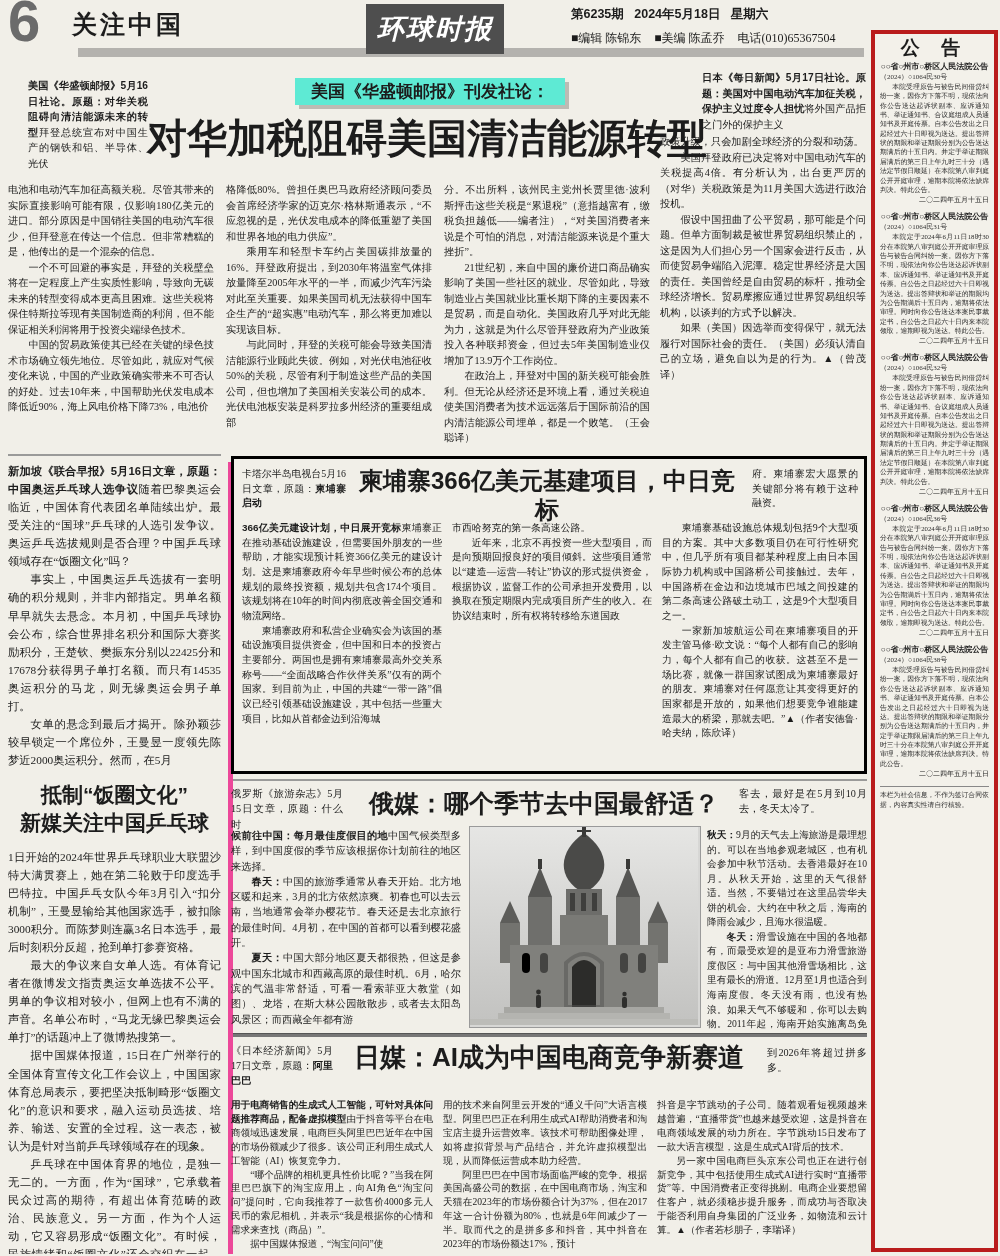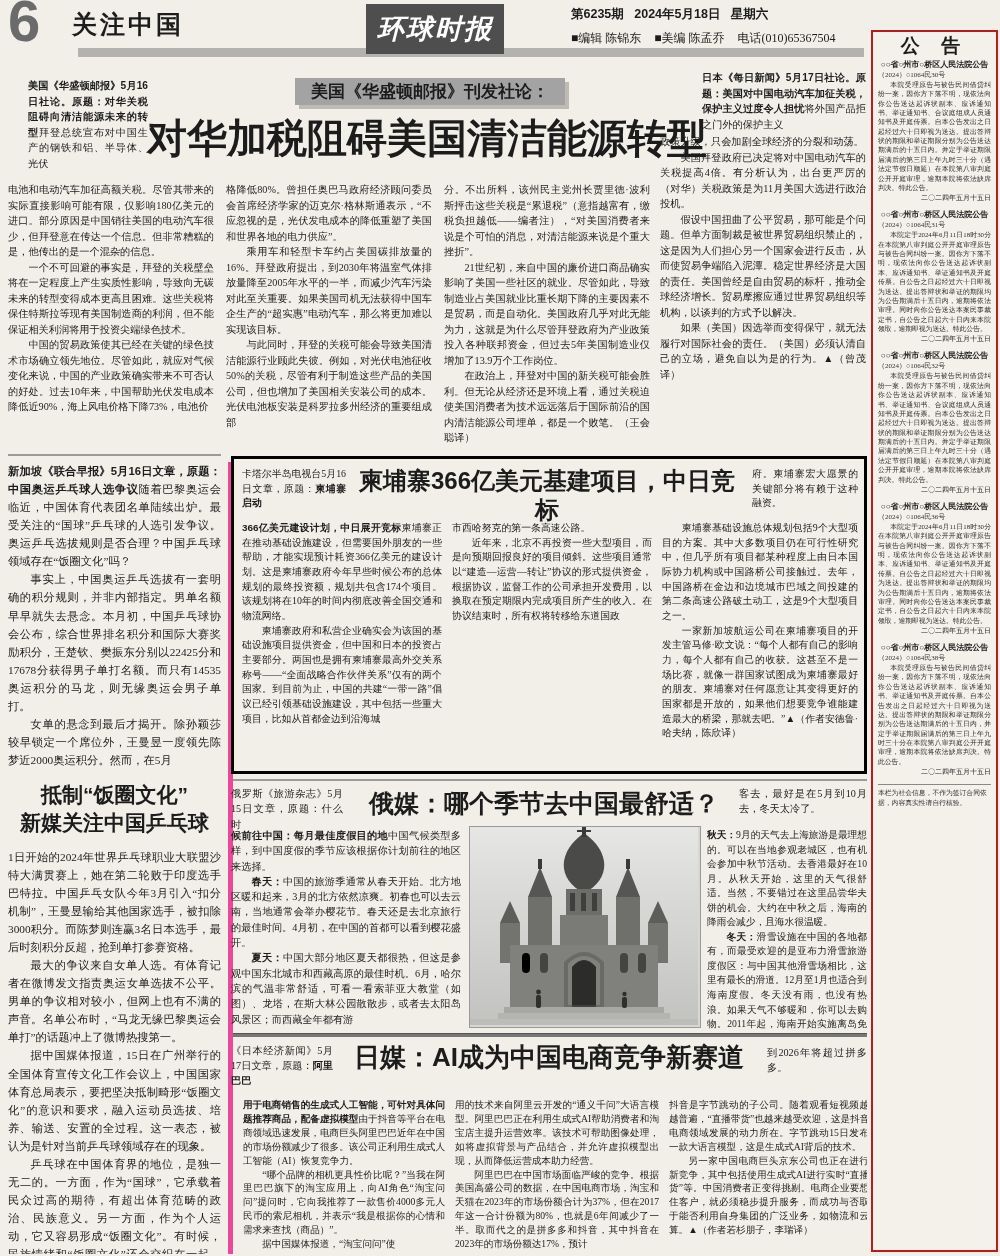--- a/index.html
+++ b/index.html
@@ -19,21 +19,21 @@
             display:flex;align-items:center;justify-content:center;
             font:italic 900 27px "Liberation Sans","DejaVu Sans",sans-serif;letter-spacing:2px;}
   .issue{position:absolute;left:563px;top:4px;font:700 12.5px/1.4 "Liberation Sans","DejaVu Sans",sans-serif;}
   .editors{position:absolute;left:563px;top:28px;font:12px/1.4 "Liberation Serif",serif;}
   .editors span{margin-right:10px;}
 
   
   .ta{position:absolute;left:8px;top:64px;width:858px;height:390px;font-size:10.2px;line-height:1.52;}
   .ta-introL{position:absolute;left:20px;top:14px;width:120px;height:104px;overflow:hidden;}
   .ta-kicker{position:absolute;left:146px;top:14px;width:552px;text-align:center;}
-  .ta-kicker b{font:700 17px "Liberation Sans","DejaVu Sans",sans-serif;background:#a3a3a3;
+  .ta-kicker b{font:700 17px "Liberation Sans","DejaVu Sans",sans-serif;background:#5eead4;
                box-shadow:4px 4px 0 #bdbbb4;padding:2px 16px;display:inline-block;}
   .ta-headline{position:absolute;left:138px;top:46px;width:562px;text-align:center;
                font:900 40px/1.4 "Liberation Sans","DejaVu Sans",sans-serif;letter-spacing:0;}
   .ta-col{position:absolute;top:118px;bottom:2px;width:206px;overflow:hidden;}
   .c1{left:0;}.c2{left:218px;}.c3{left:436px;}
   .c4{left:652px;top:6px;}
   .ta-introR{margin-left:42px;margin-bottom:2px;}
   .lead-b{font-weight:700;font-family:"Liberation Sans","DejaVu Sans",sans-serif;}
 
   .rule{position:absolute;background:#9a9a99;}
@@ -62,25 +62,25 @@
   .tr-colL{position:absolute;left:0;top:42px;width:230px;bottom:0;overflow:hidden;}
   .tr-photo{position:absolute;left:238px;top:40px;width:230px;height:200px;border:1px solid #9a9a9a;background:#d7d7d5;}
   .tr-colR{position:absolute;right:0;top:42px;width:160px;bottom:0;overflow:hidden;font-size:9.7px;}
 
   
   .ai{position:absolute;left:231px;top:1042px;width:636px;bottom:0;overflow:hidden;font-size:9.6px;line-height:1.45;}
   .ai-intro{position:absolute;left:0;top:2px;width:102px;font-size:10.2px;}
   .ai-headline{position:absolute;left:106px;top:0;width:424px;text-align:center;
                font:900 26px/1.2 "Liberation Sans","DejaVu Sans",sans-serif;}
   .ai-snippet{position:absolute;right:0;top:4px;width:100px;font-size:10.2px;}
-  .ai-col{position:absolute;top:56px;bottom:0;overflow:hidden;margin-left:12px;}
+  .ai-col{position:absolute;top:56px;bottom:0;overflow:hidden;}
   .a1{left:0;width:202px;}.a2{left:212px;width:204px;}.a3{left:426px;width:210px;}
 
   
-  .sidebar{position:absolute;left:871px;top:30px;width:127px;height:1222px;border:2px solid #b91c1c;
+  .sidebar{position:absolute;left:871px;top:30px;width:127px;height:1222px;border:4px solid #b91c1c;
            box-sizing:border-box;background:#f3f1ea;padding:3px 5px;overflow:hidden;}
   .sb-title{text-align:center;font:900 19px/1.2 "Liberation Sans","DejaVu Sans",sans-serif;letter-spacing:8px;margin-bottom:2px;}
   .notice{margin-bottom:7px;}
   .n-hd{font:700 8px/1.25 "Liberation Sans","DejaVu Sans",sans-serif;text-align:center;text-indent:0;}
   .n-case{font-size:7px;text-align:left;text-indent:0;color:#333;}
   .n-body{font-size:6.8px;line-height:1.38;text-align:justify;text-indent:1.8em;color:#2b2b2b;}
   .n-date{font-size:7px;text-align:right;text-indent:0;margin-top:1px;}
   .sb-foot{border-top:1px solid #888;padding-top:3px;font-size:6.8px;line-height:1.4;text-indent:0;color:#333;}
 </style>
 </head>

